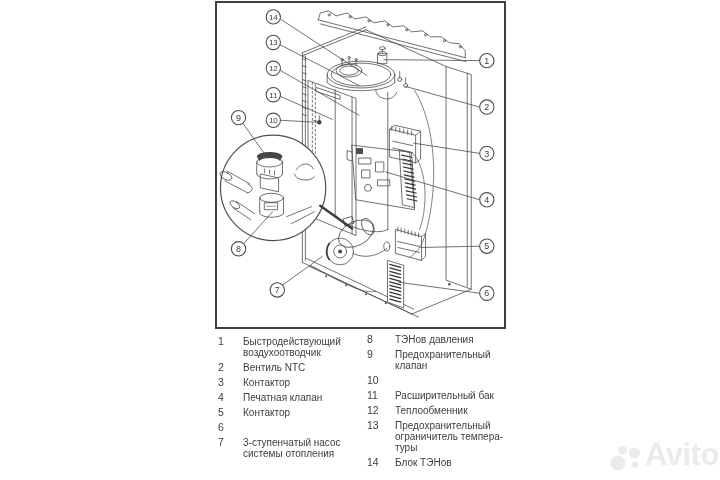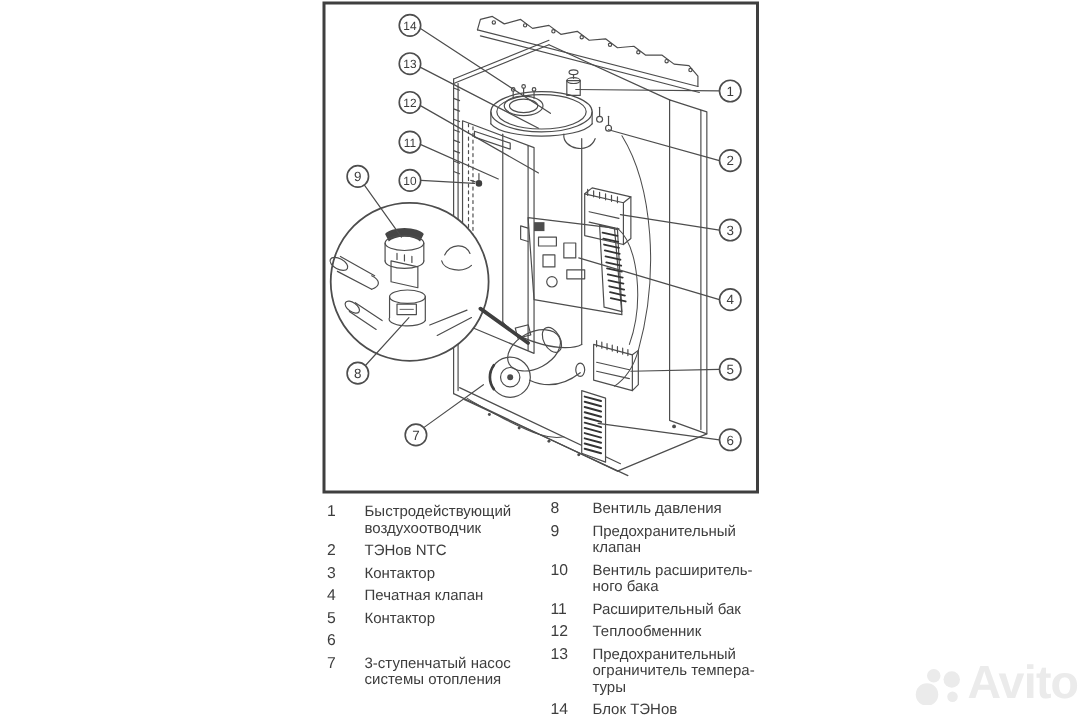--- a/index.html
+++ b/index.html
@@ -295,21 +295,21 @@
   </div>
 
   <div class="legend-col left">
     <div class="legend-row">
       <span class="num">1</span>
       <span class="txt">Быстродействующий
 воздухоотводчик</span>
     </div>
     <div class="legend-row">
       <span class="num">2</span>
-      <span class="txt">ТЭНов NTC</span>
+      <span class="txt">Вентиль NTC</span>
     </div>
     <div class="legend-row">
       <span class="num">3</span>
       <span class="txt">Контактор</span>
     </div>
     <div class="legend-row">
       <span class="num">4</span>
       <span class="txt">Печатная клапан</span>
     </div>
     <div class="legend-row">
@@ -322,31 +322,29 @@
     <div class="legend-row">
       <span class="num">7</span>
       <span class="txt">3-ступенчатый насос
 системы отопления</span>
     </div>
   </div>
 
   <div class="legend-col right">
     <div class="legend-row">
       <span class="num">8</span>
-      <span class="txt">Вентиль давления</span>
+      <span class="txt">ТЭНов давления</span>
     </div>
     <div class="legend-row">
       <span class="num">9</span>
       <span class="txt">Предохранительный
 клапан</span>
     </div>
     <div class="legend-row">
       <span class="num">10</span>
-      <span class="txt">Вентиль расширитель-
-ного бака</span>
     </div>
     <div class="legend-row">
       <span class="num">11</span>
       <span class="txt">Расширительный бак</span>
     </div>
     <div class="legend-row">
       <span class="num">12</span>
       <span class="txt">Теплообменник</span>
     </div>
     <div class="legend-row">

